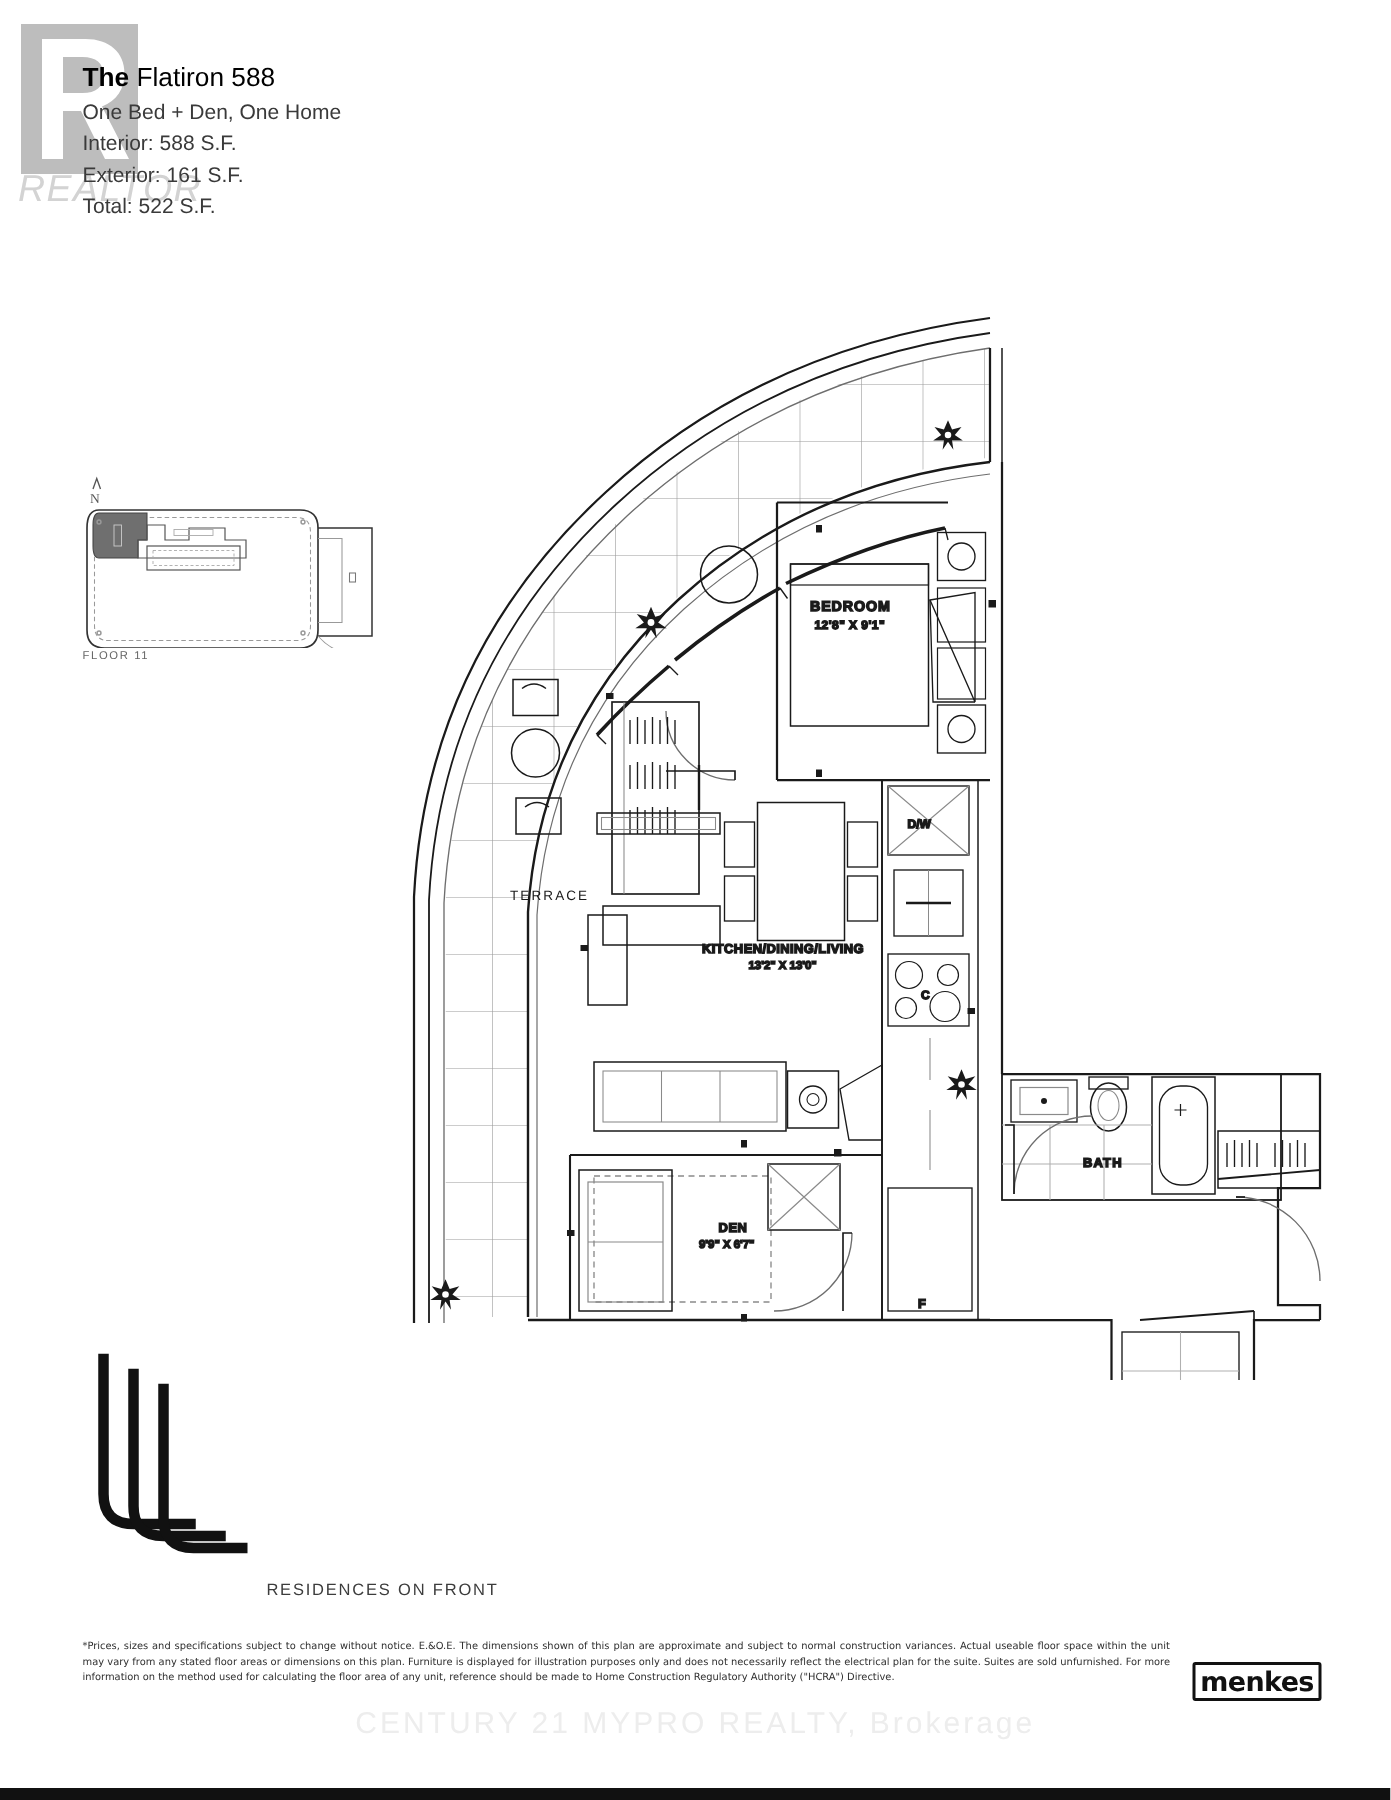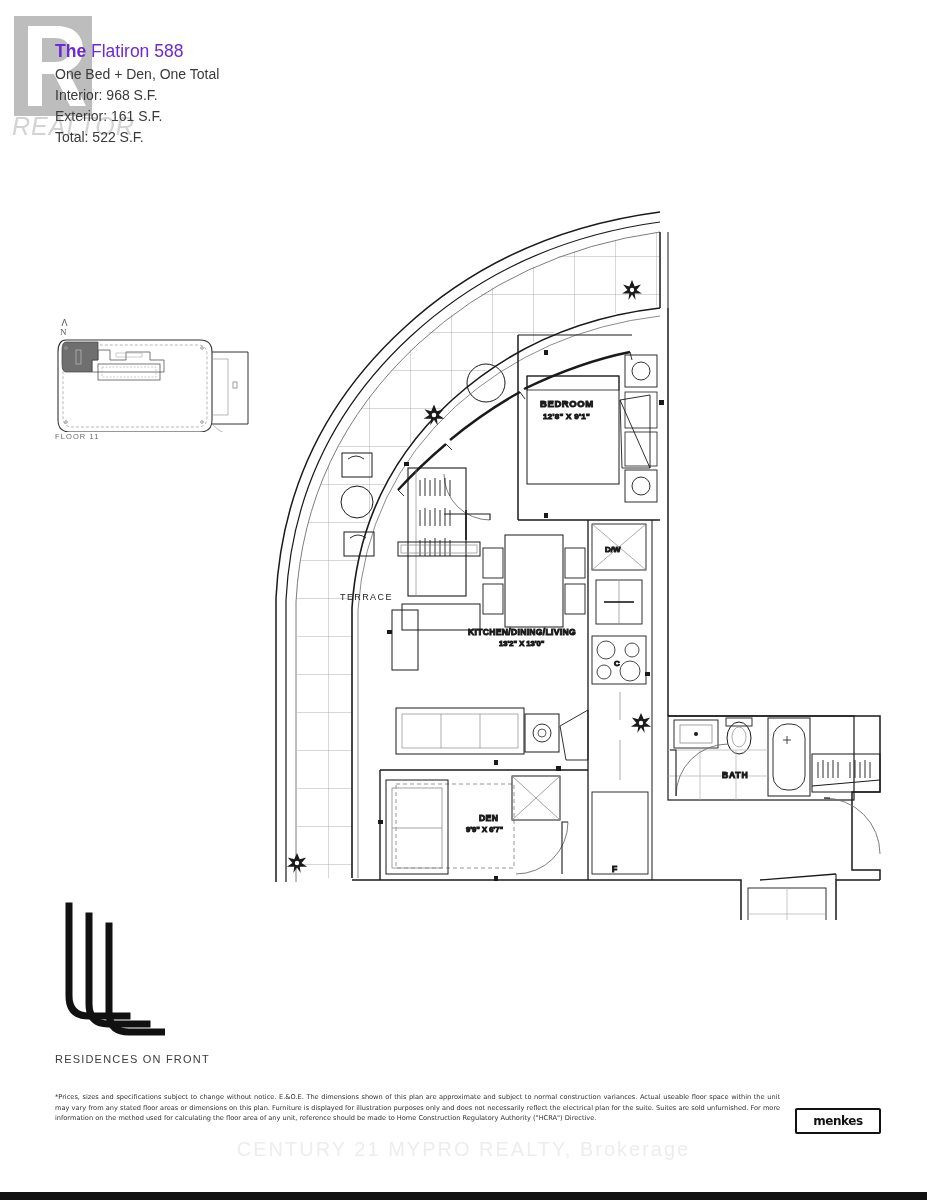--- a/index.html
+++ b/index.html
@@ -8,50 +8,50 @@
 
   
   #realtor-wm{position:absolute;left:14px;top:16px;width:300px;height:125px;font-style:italic;}
   #realtor-wm .rbox{position:absolute;left:0;top:0;width:78px;height:100px;background:#bdbdbd;}
   #realtor-wm .rglyph{position:absolute;left:0;top:0;width:78px;height:100px;}
   #realtor-wm .rword{position:absolute;left:-2px;top:96px;font-size:25px;letter-spacing:1px;
       color:#d3d3d3;font-family:"Liberation Sans",sans-serif;}
 
   
   #header{position:absolute;left:55px;top:40px;}
-  #header .title{font-size:17.5px;color:#6d28d9;line-height:1.35;}
+  #header .title{font-size:17.5px;color:#000000;line-height:1.35;}
   #header .title b{font-weight:700;}
   #header .sub{font-size:14px;color:#3a3a3a;line-height:1.52;}
 
   
   #keyplan{position:absolute;left:52px;top:312px;width:200px;height:135px;}
   #keyplan svg{display:block;}
   #keyplan .floorlbl{position:absolute;left:3px;top:120px;font-size:7.5px;
       letter-spacing:1.1px;color:#666;}
 
   
   #plan{position:absolute;left:0;top:180px;width:927px;height:740px;}
   #plan svg{display:block;}
 
   
   #brand{position:absolute;left:55px;top:900px;width:400px;}
   #brand .mark{width:110px;height:140px;}
   #brand .wf{font-size:17.5px;letter-spacing:3.2px;color:#1d1d1d;margin-top:6px;}
-  #brand .rof{font-size:11px;letter-spacing:1.2px;color:#3c3c3c;margin-top:9px;}
+  #brand .rof{font-size:11px;letter-spacing:1.2px;color:#3c3c3c;margin-top:9px;text-align:center;}
 
   
   #disclaimer{position:absolute;left:55px;top:1092px;width:725px;
       font-size:6.6px;line-height:1.62;color:#2f2f2f;text-align:justify;
       font-family:"DejaVu Sans",sans-serif;}
 
   
   #menkes{position:absolute;left:795px;top:1108px;width:82px;height:22px;
       border:2.6px solid #111;border-radius:2px;display:flex;align-items:center;
       justify-content:center;}
-  #menkes span{font-size:12px;font-weight:700;letter-spacing:-0.4px;color:#111;
+  #menkes span{font-size:18px;font-weight:700;letter-spacing:-0.4px;color:#111;
       font-family:"DejaVu Sans",sans-serif;}
 
   
   #c21wm{position:absolute;left:0;top:1138px;width:927px;text-align:center;
       font-size:20px;letter-spacing:2px;color:#ededed;}
   #footbar{position:absolute;left:0;top:1192px;width:927px;height:8px;background:#111;}
 
   
 </style>
 </head>
@@ -64,22 +64,22 @@
              C64 51 69 43 69 33 C69 19 59 10 43 10 Z
              M28 22 L41 22 C50 22 55 26 55 34 C55 42 50 46 41 46 L28 46 Z" fill="#ffffff"></path>
   </svg>
   <div class="rword">REALTOR</div>
 </div>
 
 <div id="header">
   <div class="title">
     <b>The</b><span> Flatiron 588</span>
   </div>
-  <div class="sub">One Bed + Den, One Total</div>
-  <div class="sub">Interior: 968 S.F.</div>
+  <div class="sub">One Bed + Den, One Home</div>
+  <div class="sub">Interior: 588 S.F.</div>
   <div class="sub">Exterior: 161 S.F.</div>
   <div class="sub">Total: 522 S.F.</div>
 </div>
 
 <div id="keyplan">
   <svg width="200" height="120" viewBox="0 0 200 120">
 
     <g>
       <path d="M10 14 L12.5 7 L15 14" fill="none" stroke="#555" stroke-width="0.9"></path>
       <text x="8" y="23" font-family="Liberation Serif, serif" font-size="9" fill="#555">N</text>

